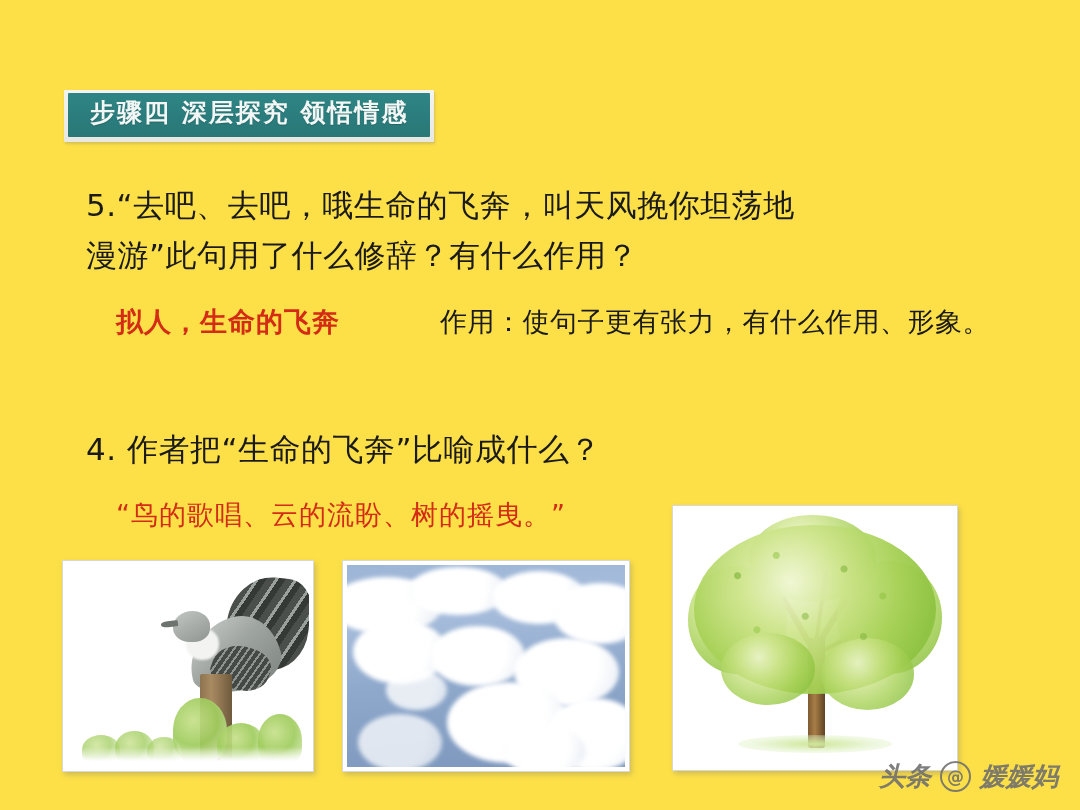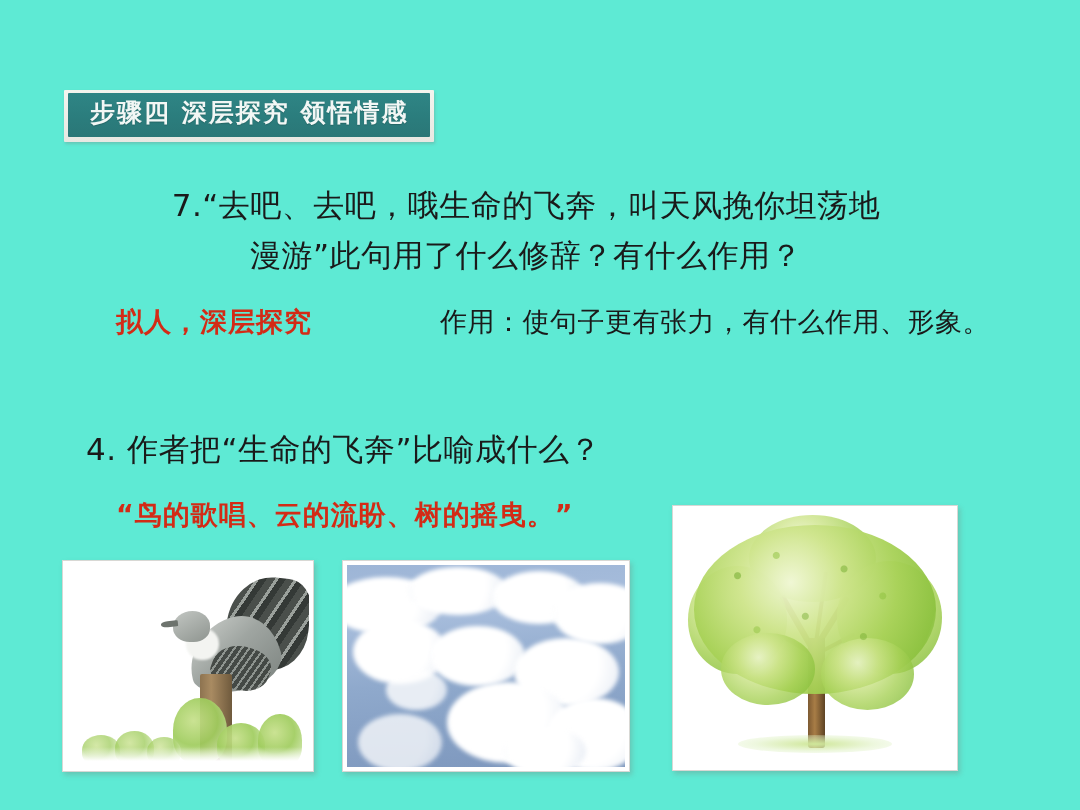--- a/index.html
+++ b/index.html
@@ -10,22 +10,21 @@
     width: 1080px;
     height: 810px;
     background: #fdfdf6;
     font-family: "DejaVu Sans", "Liberation Sans", sans-serif;
     overflow: hidden;
     position: relative;
   }
   .slide {
     position: absolute;
     inset: 0;
-    background: #5eead4;
-    text-align: center;
+    background: #fde047;
   }
 
   
   .banner-wrap {
     position: absolute;
     left: 64px;
     top: 90px;
     padding: 3px 4px 5px 4px;
     background: linear-gradient(180deg, #f4f4ee 0%, #e8e8e2 100%);
     box-shadow: 1px 2px 3px rgba(120,120,115,0.30);
@@ -95,21 +94,21 @@
     color: #1a1a1a;
     letter-spacing: 0.5px;
     white-space: nowrap;
   }
   .q2-answer {
     position: absolute;
     left: 116px;
     top: 497px;
     color: #d32b16;
     font-size: 27px;
-    font-weight: bold;
+    font-weight: normal;
     letter-spacing: 1px;
     white-space: nowrap;
   }
 
   
   .photo {
     position: absolute;
     background: #ffffff;
     border: 1px solid #d8d8d4;
     box-shadow: 2px 3px 5px rgba(120,120,115,0.33);
@@ -315,26 +314,26 @@
 
 <div class="slide">
 
   <div class="banner-wrap">
     <div class="banner">
       <div class="banner-text">步骤四  深层探究  领悟情感</div>
     </div>
   </div>
 
   <div class="q1">
-    <span>7.“去吧、去吧，哦生命的飞奔，叫天风挽你坦荡地</span>
+    <span>5.“去吧、去吧，哦生命的飞奔，叫天风挽你坦荡地</span>
     <span class="q1-line2">漫游”此句用了什么修辞？有什么作用？</span>
   </div>
 
   <div class="answer-row">
-    <div class="ans-red">拟人，深层探究</div>
+    <div class="ans-red">拟人，生命的飞奔</div>
     <div class="ans-black">作用：使句子更有张力，有什么作用、形象。</div>
   </div>
 
   <div class="q2">4. 作者把“生命的飞奔”比喻成什么？</div>
 
   <div class="q2-answer">“鸟的歌唱、云的流盼、树的摇曳。”</div>
 
   <div class="photo" id="photo-bird">
     <div class="photo-inner bird-scene">
       <div class="bird-tail"></div>
@@ -383,14 +382,19 @@
       <div class="canopy cv-a"></div>
       <div class="canopy cv-b"></div>
       <div class="canopy cv-main"></div>
       <div class="canopy cv-d"></div>
       <div class="canopy cv-e"></div>
       <div class="leaf-speckle"></div>
       <div class="tree-shadow"></div>
     </div>
   </div>
 
+  <div class="watermark">
+    <span>头条</span>
+    <span class="wm-at">@</span>
+    <span>媛媛妈</span>
+  </div>
 
 </div>
 
 </body></html>

